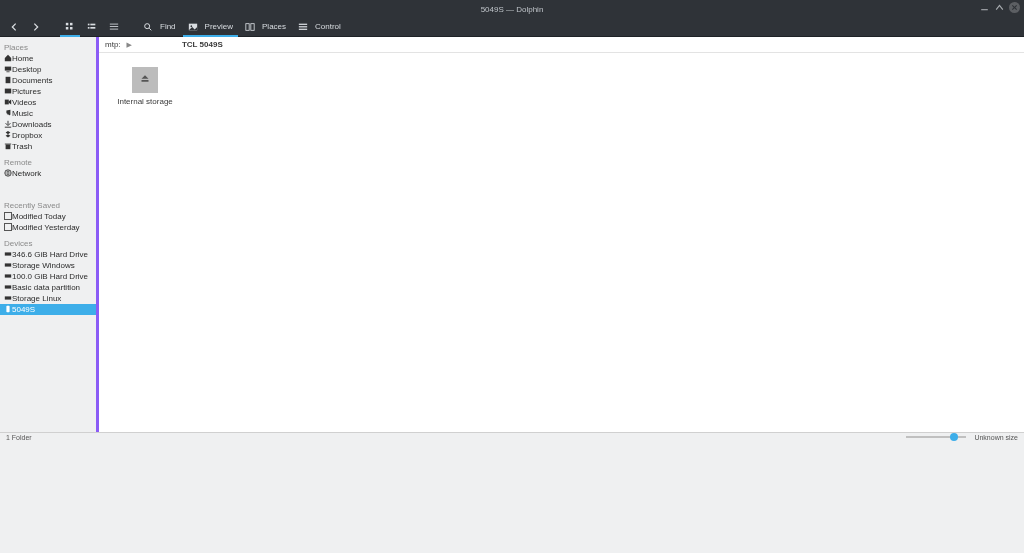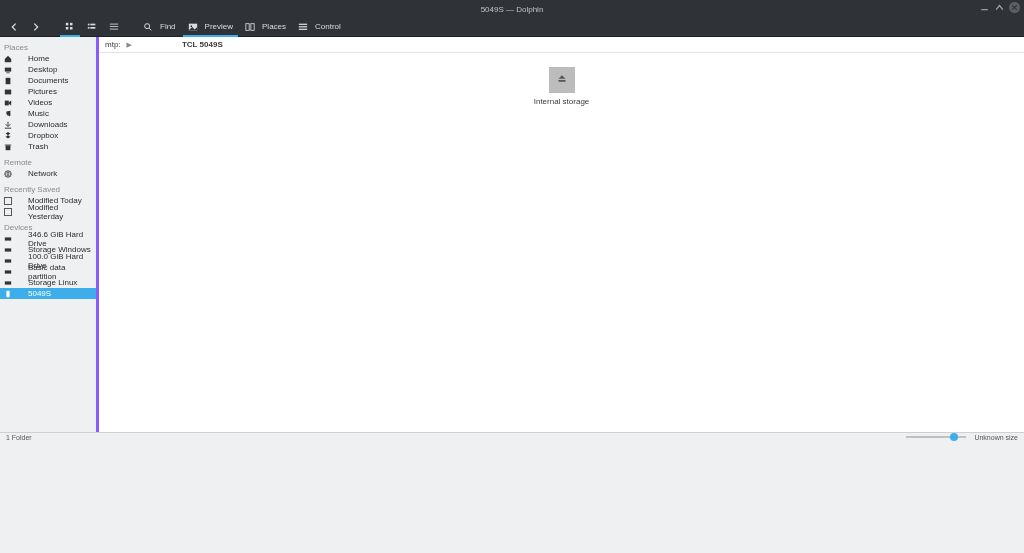--- a/index.html
+++ b/index.html
@@ -70,22 +70,22 @@
   overflow: hidden;
   padding-top: 4px;
 }
 .sidebar .section-header {
   color: #8a8a8a;
   padding: 2px 4px 1px 4px;
   font-size: 8px;
 }
 .sidebar .item {
   display: flex;
-  align-items: center;
-  gap: 16px;
+  align-items: flex-start;
+  gap: 0;
   padding: 1px 4px;
   height: 11px;
   cursor: pointer;
 }
 .sidebar .item.selected {
   background: #3daee9;
   color: #fff;
 }
 .sidebar .item svg { width: 8px; height: 8px; flex-shrink: 0; }
 .sidebar .item .sqicon {
@@ -112,21 +112,20 @@
 .breadcrumb .crumb { cursor: pointer; }
 .breadcrumb .crumb.bold { font-weight: bold; margin-left: 44px; }
 .breadcrumb .arrow { color: #888; font-size: 7px; }
 
 .file-area {
   flex: 1;
   padding: 14px;
   display: flex;
   align-items: flex-start;
   gap: 16px;
-  justify-content: center;
 }
 .file-item {
   width: 64px;
   text-align: center;
   cursor: pointer;
   font-size: 8px;
   color: #3b3b3b;
 }
 .file-icon {
   width: 26px; height: 26px;
@@ -316,21 +315,21 @@
 
     <div class="section-header" style="margin-top:4px">Remote</div>
     <div class="item">
         <svg viewBox="0 0 10 10">
           <circle cx="5" cy="5" r="4" fill="none" stroke="#333" stroke-width="1"></circle>
           <path d="M1 5 H9 M5 1 V9 M2 2 Q5 5 8 2 M2 8 Q5 5 8 8" stroke="#333" stroke-width="0.7" fill="none"></path>
         </svg>
         <span>Network</span>
       </div>
 
-    <div class="section-header" style="margin-top:4px">Recently Saved</div>
+    <div class="section-header" style="margin-top:20px">Recently Saved</div>
     <div class="item">
         <span class="sqicon"></span>
         <span>Modified Today</span>
       </div>
     <div class="item">
         <span class="sqicon"></span>
         <span>Modified Yesterday</span>
       </div>
 
     <div class="section-header" style="margin-top:4px">Devices</div>

